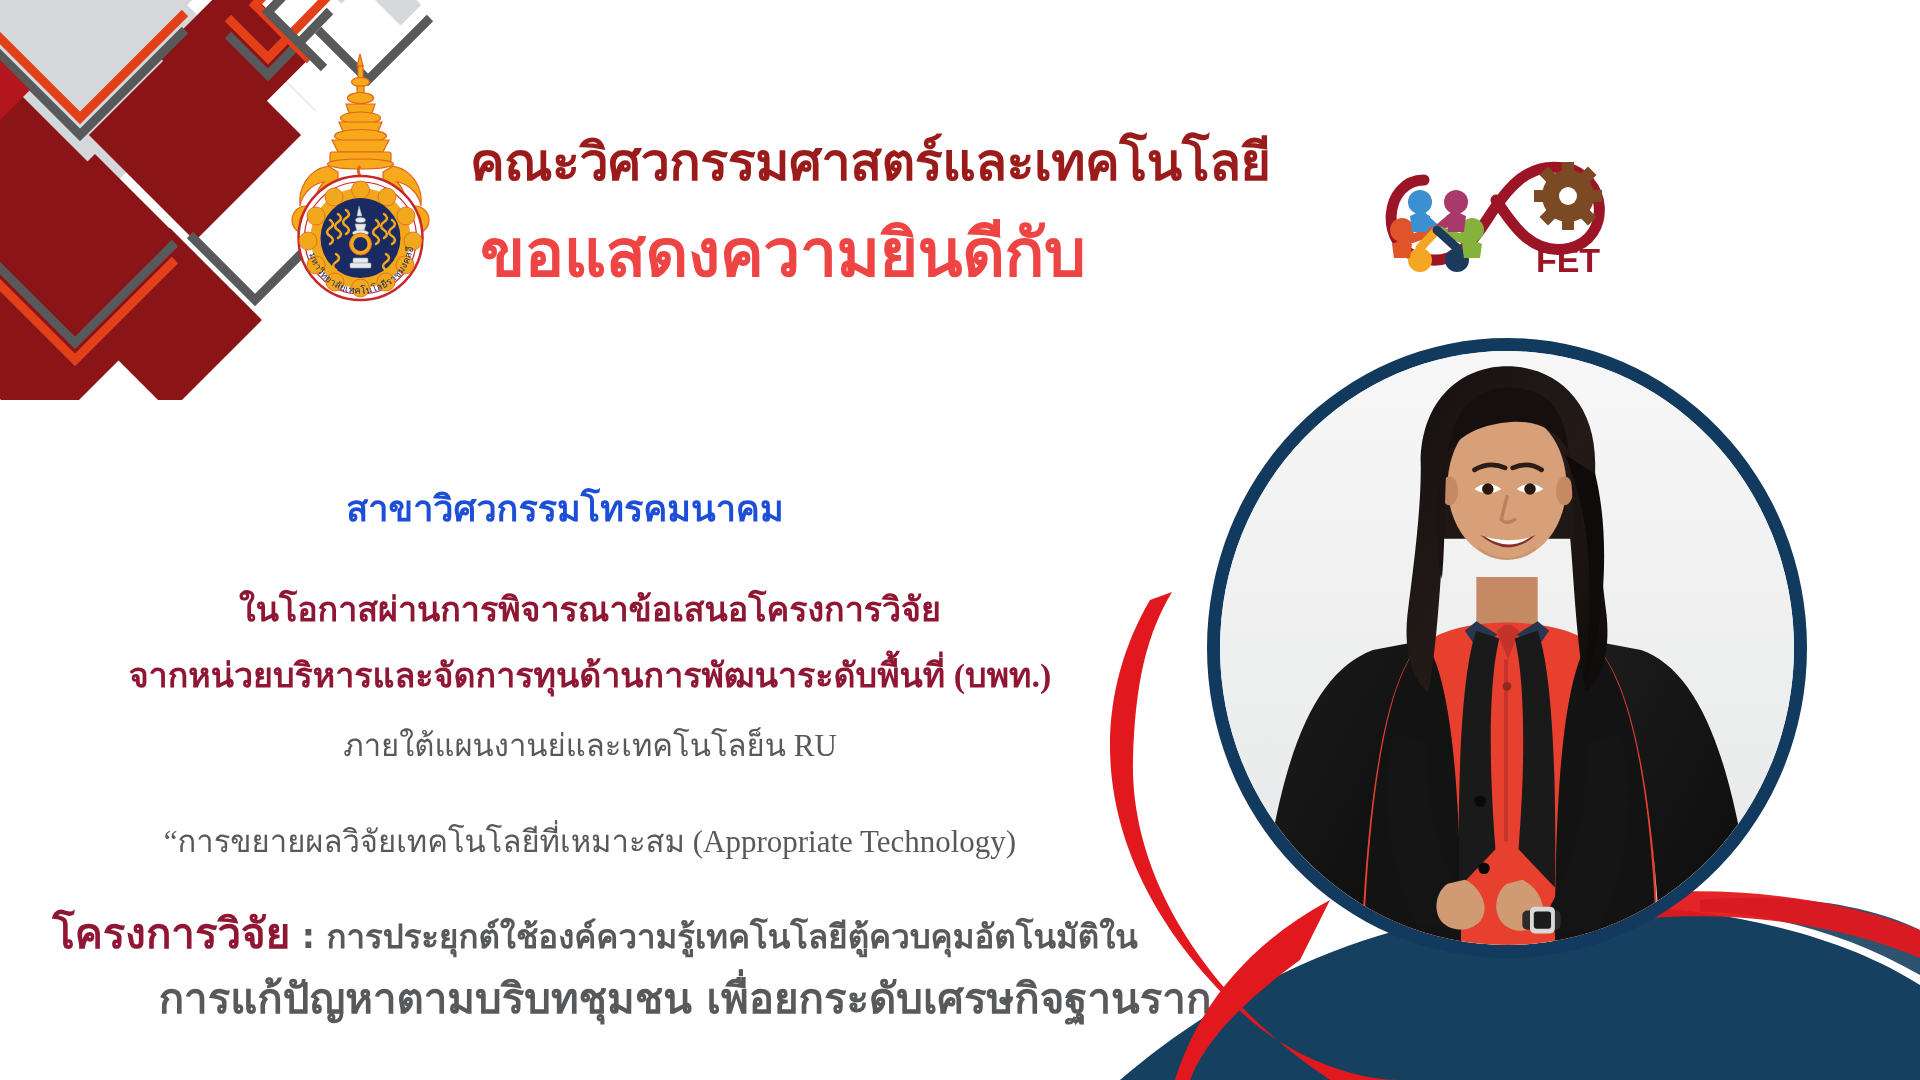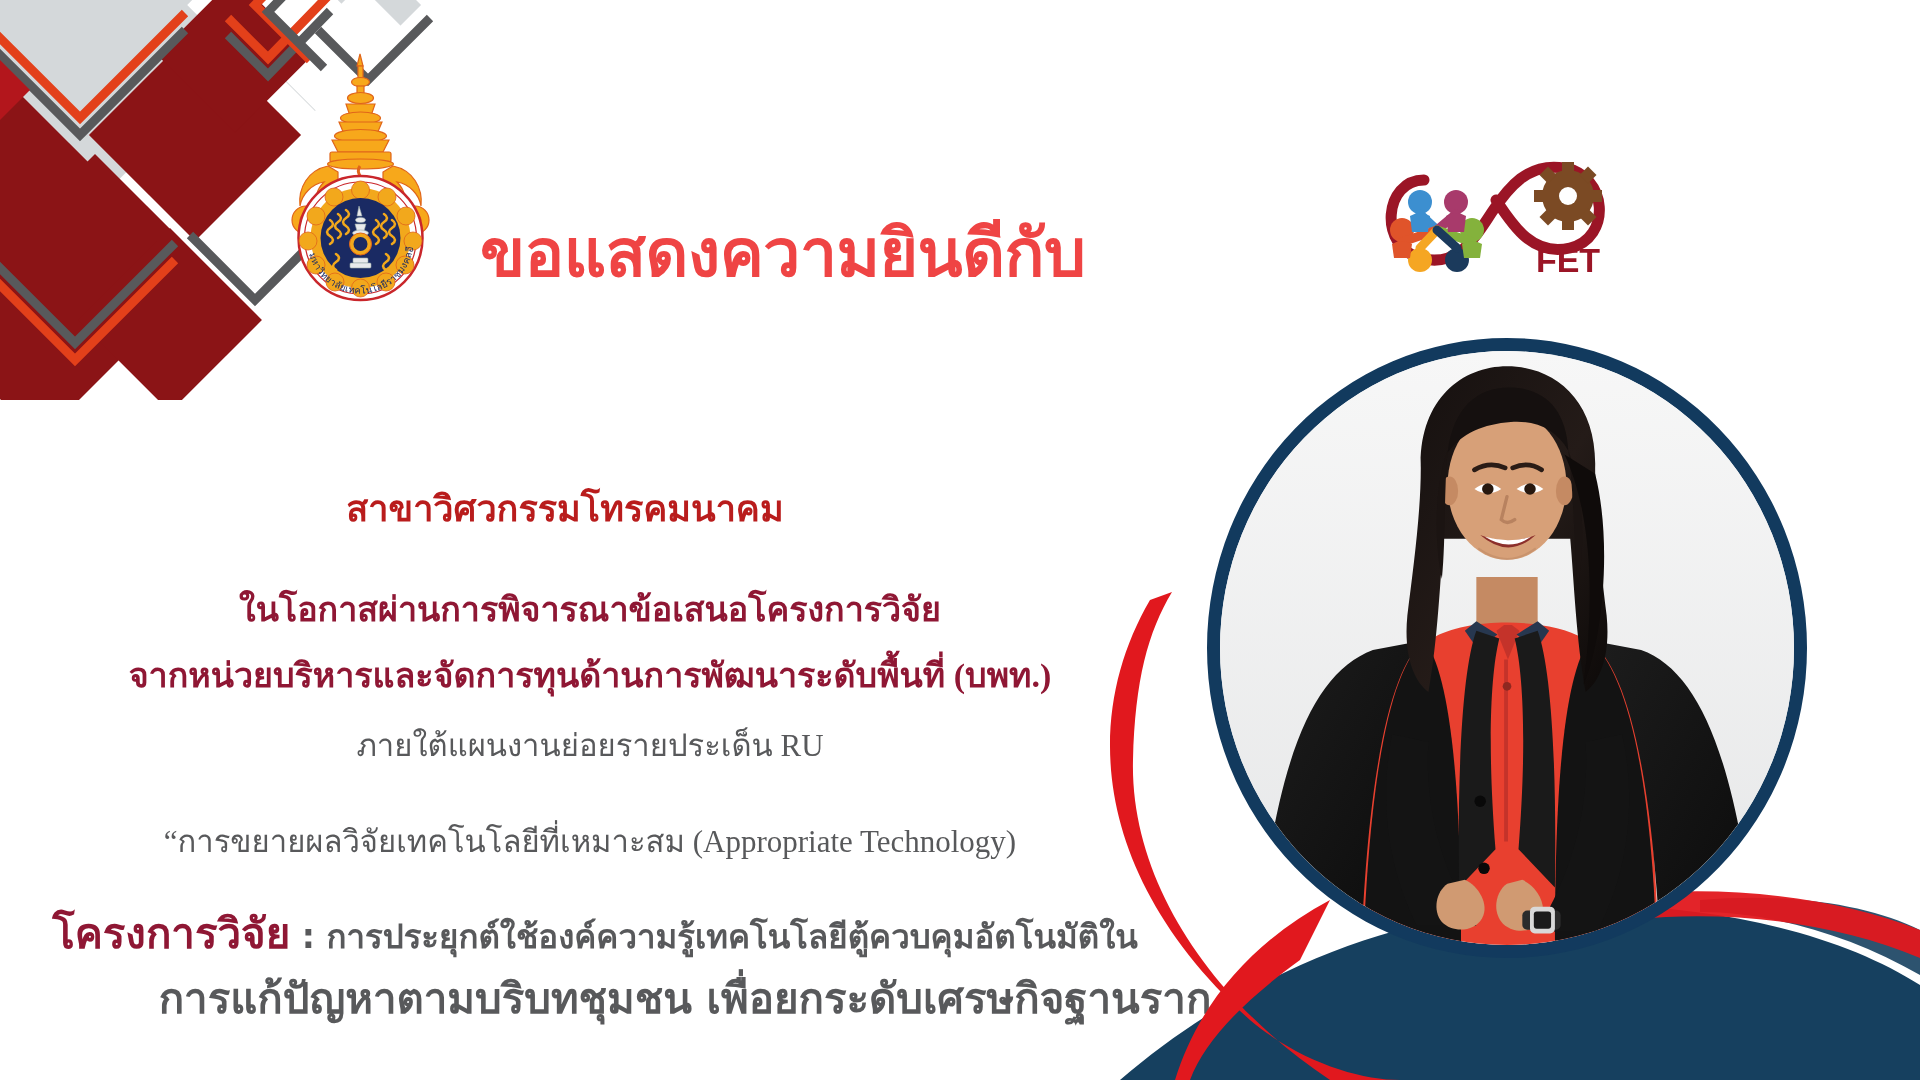--- a/index.html
+++ b/index.html
@@ -41,21 +41,21 @@
 
   
   .pname {
     position:absolute; left:60px; top:386px; width:1060px;
     font-size:54px; font-weight:bold; color:#58595B;
     white-space:nowrap;
     font-family:"DejaVu Sans","Liberation Sans",sans-serif;
   }
   .pdept {
     position:absolute; left:60px; top:480px; width:1010px; text-align:center;
-    font-size:36px; font-weight:bold; color:#b91c1c;
+    font-size:36px; font-weight:bold; color:#1d4ed8;
     font-family:Liberation Sans, sans-serif;
   }
 
   
   .bline {
     position:absolute; width:1140px; text-align:center; white-space:nowrap;
     font-family:Liberation Serif, serif;
   }
   .red-b { color:#8F1734; font-weight:bold; font-size:34px; }
   .gray-n { color:#58595B; font-weight:normal; font-size:31px; }
@@ -221,20 +221,21 @@
 
       <defs>
         <path id="embcurve" d="M 40 200 A 53 53 0 0 0 145 200"></path>
       </defs>
       <text font-size="9.5" fill="#1A2A63" font-family="'DejaVu Sans',sans-serif" letter-spacing="0.2">
         <textPath href="#embcurve" startOffset="4%">มหาวิทยาลัยเทคโนโลยีราชมงคลอีสาน</textPath>
       </text>
     </svg>
   </div>
 
+  <div class="hdr1">คณะวิศวกรรมศาสตร์และเทคโนโลยี</div>
   <div class="hdr2">ขอแสดงความยินดีกับ</div>
 
   <div class="fet">
     <svg viewBox="0 0 250 145">
 
       <path d="M52 30 C12 30 6 96 48 108 C86 119 104 86 120 62 C136 38 156 12 192 18 C236 25 240 88 198 98 C160 107 140 74 124 50" fill="none" stroke="#9B1526" stroke-width="11" stroke-linecap="round"></path>
 
       <g>
         <circle cx="48" cy="52" r="12" fill="#3C8FD0"></circle>
         <circle cx="84" cy="52" r="12" fill="#A83A6B"></circle>
@@ -273,21 +274,21 @@
       </g>
 
       <text x="196" y="122" text-anchor="middle" font-size="34" font-weight="bold" fill="#9B1526" font-family="'Liberation Sans',sans-serif">FET</text>
     </svg>
   </div>
 
   <div class="pdept">สาขาวิศวกรรมโทรคมนาคม</div>
 
   <div class="bline b1 red-b">ในโอกาสผ่านการพิจารณาข้อเสนอโครงการวิจัย</div>
   <div class="bline b2 red-b">จากหน่วยบริหารและจัดการทุนด้านการพัฒนาระดับพื้นที่ (บพท.)</div>
-  <div class="bline b3 gray-n">ภายใต้แผนงานย่อยรายประเด็น RU</div>
+  <div class="bline b3 gray-n">ภายใต้แผนงานย่และเทคโนโลย็น RU</div>
   <div class="bline b4 gray-n">“การขยายผลวิจัยเทคโนโลยีที่เหมาะสม (Appropriate Technology)</div>
 
   <div class="proj">
     <span class="proj-lbl">โครงการวิจัย</span><span class="proj-txt"> : </span><span class="proj-txt">การประยุกต์ใช้องค์ความรู้เทคโนโลยีตู้ควบคุมอัตโนมัติใน</span>
   </div>
   <div class="proj2">การแก้ปัญหาตามบริบทชุมชน เพื่อยกระดับเศรษกิจฐานราก</div>
 
   <div class="rightart">
     <svg width="920" height="1080" viewBox="0 0 920 1080">
 

